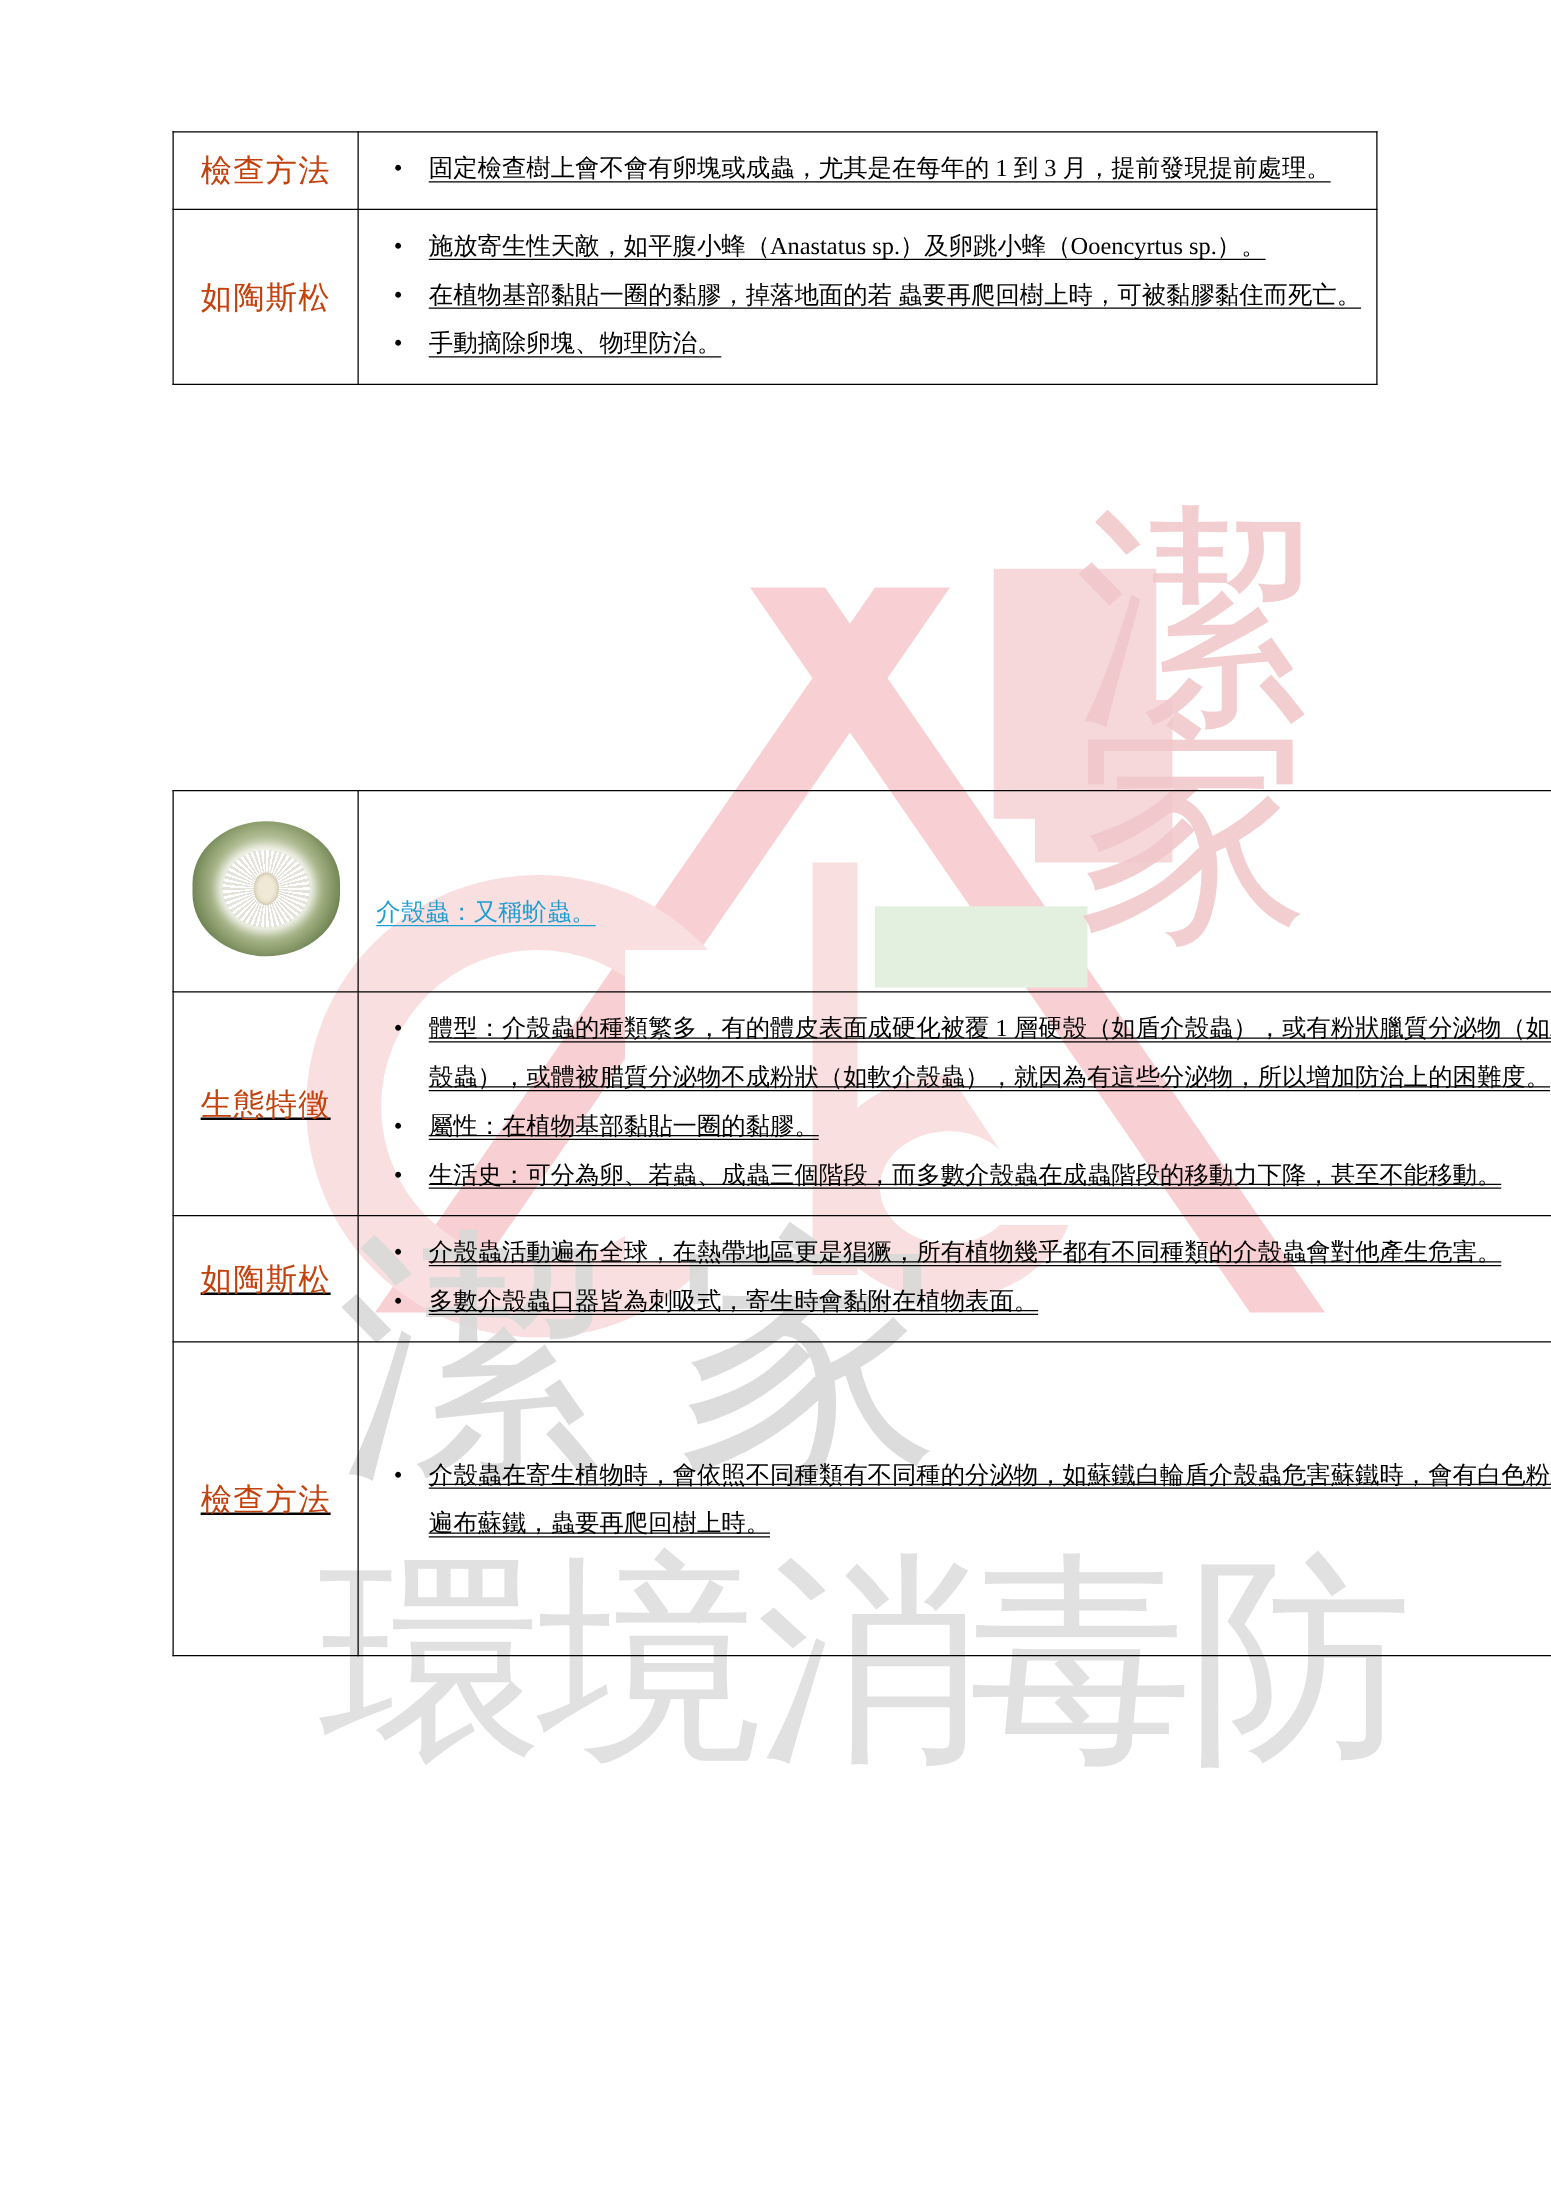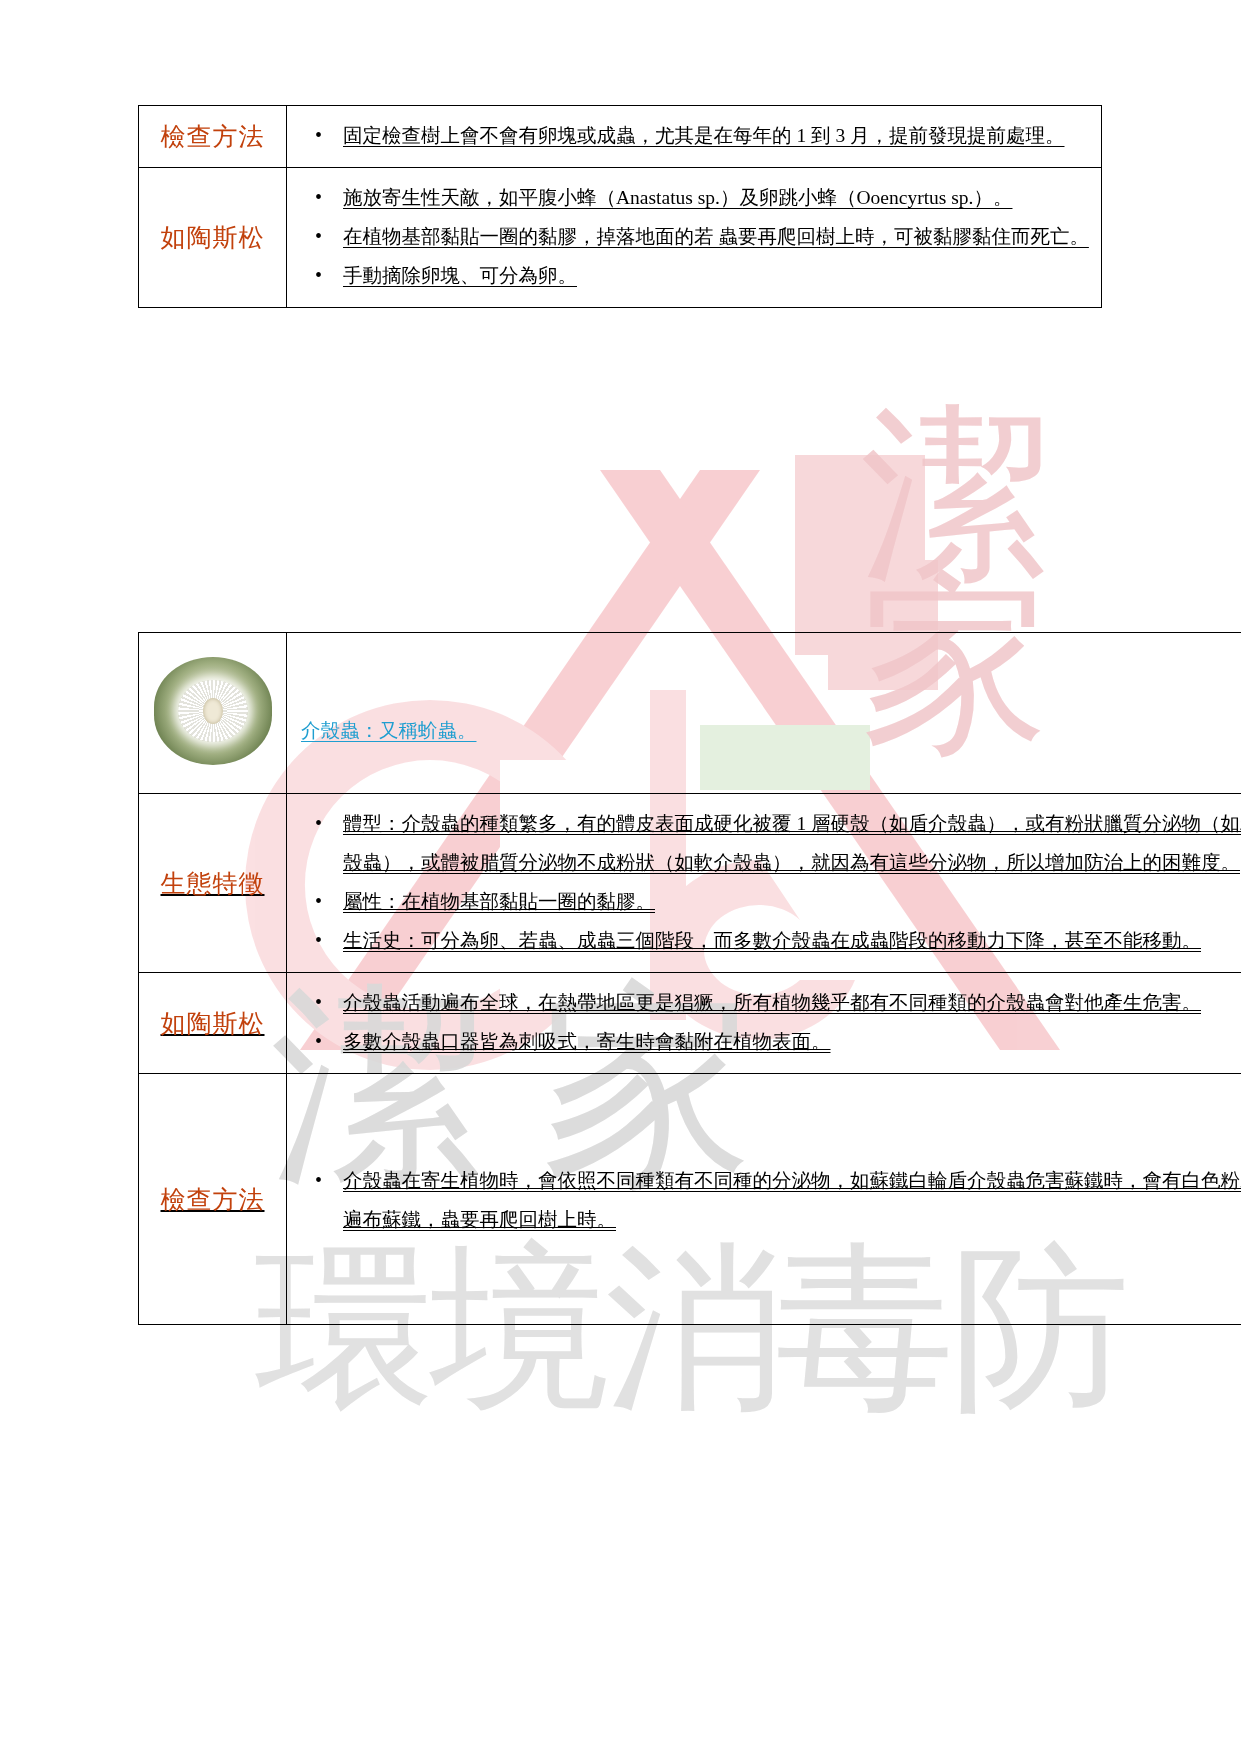--- a/index.html
+++ b/index.html
@@ -215,21 +215,21 @@
             <li><span class="u">固定檢查樹上會不會有卵塊或成蟲，尤其是在每年的 1 到 3 月，提前發現提前處理。</span></li>
           </ul>
         </td>
       </tr>
       <tr>
         <td class="label-cell">如陶斯松</td>
         <td class="content-cell">
           <ul class="bullets">
             <li><span class="u">施放寄生性天敵，如平腹小蜂（Anastatus sp.）及卵跳小蜂（Ooencyrtus sp.）。</span></li>
             <li><span class="u">在植物基部黏貼一圈的黏膠，掉落地面的若 蟲要再爬回樹上時，可被黏膠黏住而死亡。</span></li>
-            <li><span class="u">手動摘除卵塊、可分為卵。</span></li>
+            <li><span class="u">手動摘除卵塊、物理防治。</span></li>
           </ul>
         </td>
       </tr>
     </tbody>
   </table>
 
   <table class="doc-table" id="table-scale-insect">
     <colgroup>
         <col class="col-label">
         <col>

